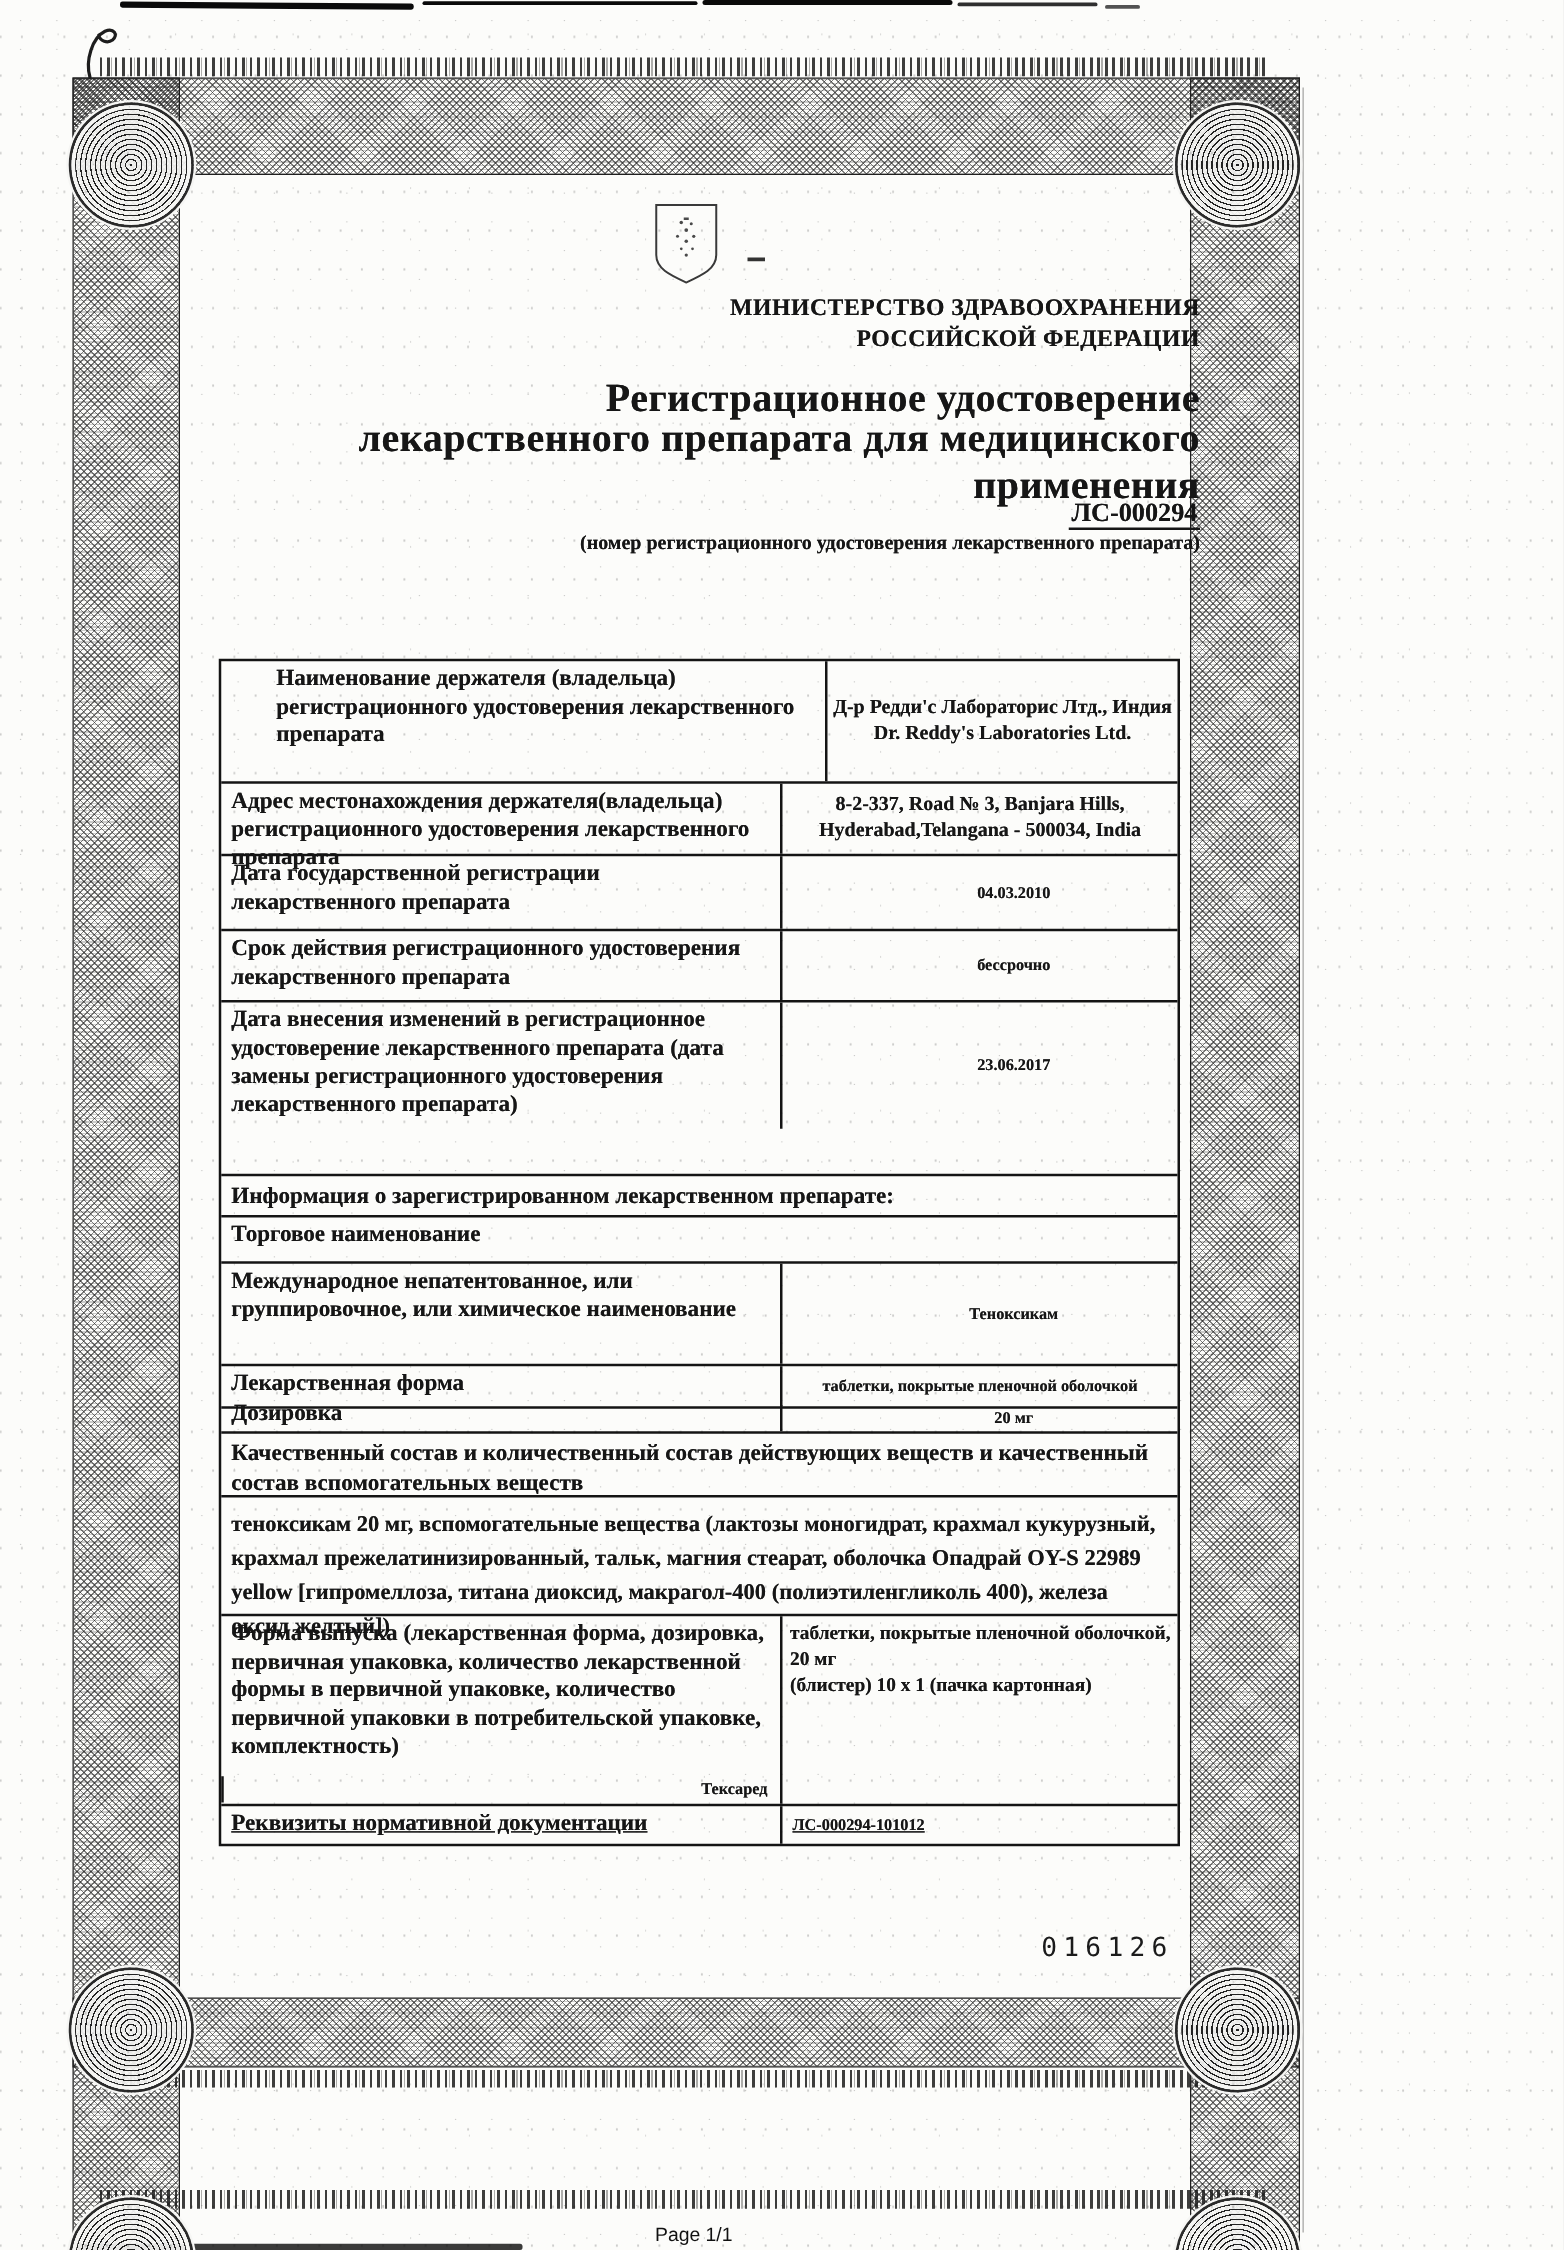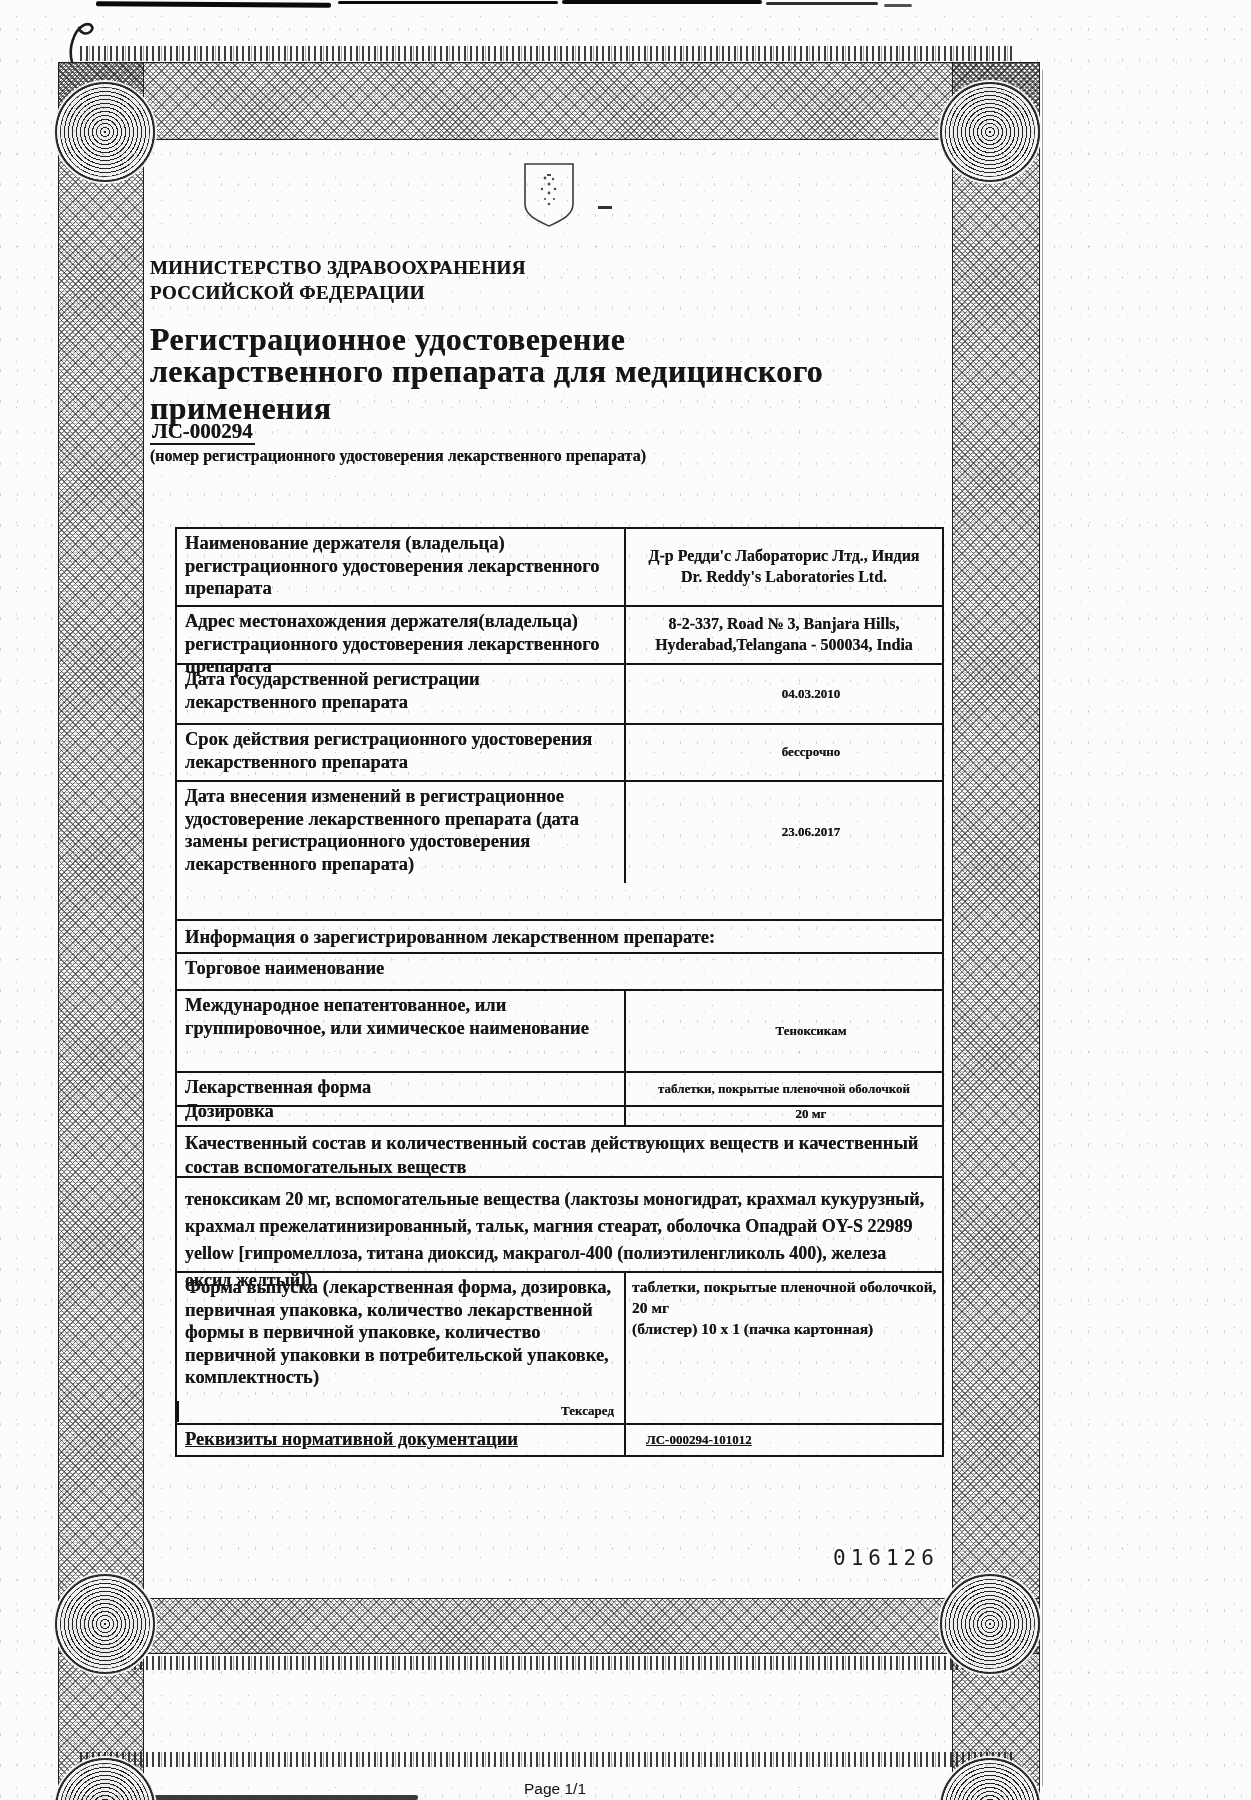--- a/index.html
+++ b/index.html
@@ -38,22 +38,22 @@
   }
   .medallion{
     width:96px;height:96px;border-radius:50%;
     background:
       repeating-radial-gradient(circle at 50% 50%, #222 0 1px, rgba(246,246,244,.92) 1px 4px);
     border:2px solid #2a2a2a;
     box-shadow:0 0 0 2px #f6f6f4, inset 0 0 0 3px #f6f6f4;
     z-index:3;
   }
   
-  .cline{position:absolute;left:150px;width:810px;text-align:left;z-index:10;
-         text-shadow:0 0 .5px rgba(0,0,0,.75);margin-top:21px;}
+  .cline{position:absolute;left:150px;width:810px;text-align:right;z-index:10;
+         text-shadow:0 0 .5px rgba(0,0,0,.75);}
   .ministry{font-size:19px;font-weight:700;letter-spacing:.4px;}
   .bigtitle{font-size:32px;font-weight:700;letter-spacing:.4px;}
   .regnum{font-size:21px;font-weight:700;}
   .regnum span{border-bottom:2px solid #161616;padding:0 2px;}
   .regcap{font-size:16px;font-weight:600;}
   
   .tbl{
     position:absolute;left:175px;top:527px;width:765px;
     border:2px solid #141414;z-index:10;background:transparent;
     text-shadow:0 0 .5px rgba(0,0,0,.7);
@@ -67,25 +67,25 @@
   .cv{
     box-sizing:border-box;flex:1 1 auto;border-left:2px solid #141414;
     display:flex;align-items:center;justify-content:center;text-align:center;
     font-size:13px;font-weight:700;white-space:pre-line;line-height:1.3;
     padding:2px 4px;
   }
   .cv.small{font-size:16px;font-weight:600;}
   .cv.shift{padding-left:58px;}
   .cv.topleft{align-items:flex-start;justify-content:flex-start;text-align:left;
               font-size:15.5px;padding:4px 2px 2px 6px;line-height:1.35;}
-  .cv.left{justify-content:flex-start;text-align:left;padding-left:20px;}
+  .cv.left{justify-content:flex-start;text-align:left;padding-left:8px;}
   .full{box-sizing:border-box;padding:4px 8px;font-weight:600;font-size:18.5px;line-height:1.3;}
   .full.center{text-align:right;margin-top:36px;}
   .full.normal{font-weight:600;font-size:18px;line-height:1.5;padding-top:8px;}
-  .h80{height:76px;}  .h81{height:58px;}  .h60{height:60px;}  .h57{height:57px;}
+  .h80{height:96px;margin-left:36px;}  .h81{height:58px;}  .h60{height:60px;}  .h57{height:57px;}
   .h103{height:103px;}.h33{height:33px;}  .h37{height:37px;flex-direction:column;}  .h82{height:82px;}
   .h34{height:34px;}  .h32{height:20px;align-items:flex-end;}  .h51{height:51px;}  .h95{height:95px;}
   .h124{height:152px;}.h44{height:32px;text-decoration:underline;}
   
   .serial{
     position:absolute;left:833px;top:1546px;z-index:10;
     font-family:"DejaVu Sans Mono", monospace;font-size:21px;letter-spacing:5px;color:#1b1b1b;
   }
   .pagefooter{
     position:absolute;left:150px;top:1780px;width:810px;text-align:center;z-index:10;

